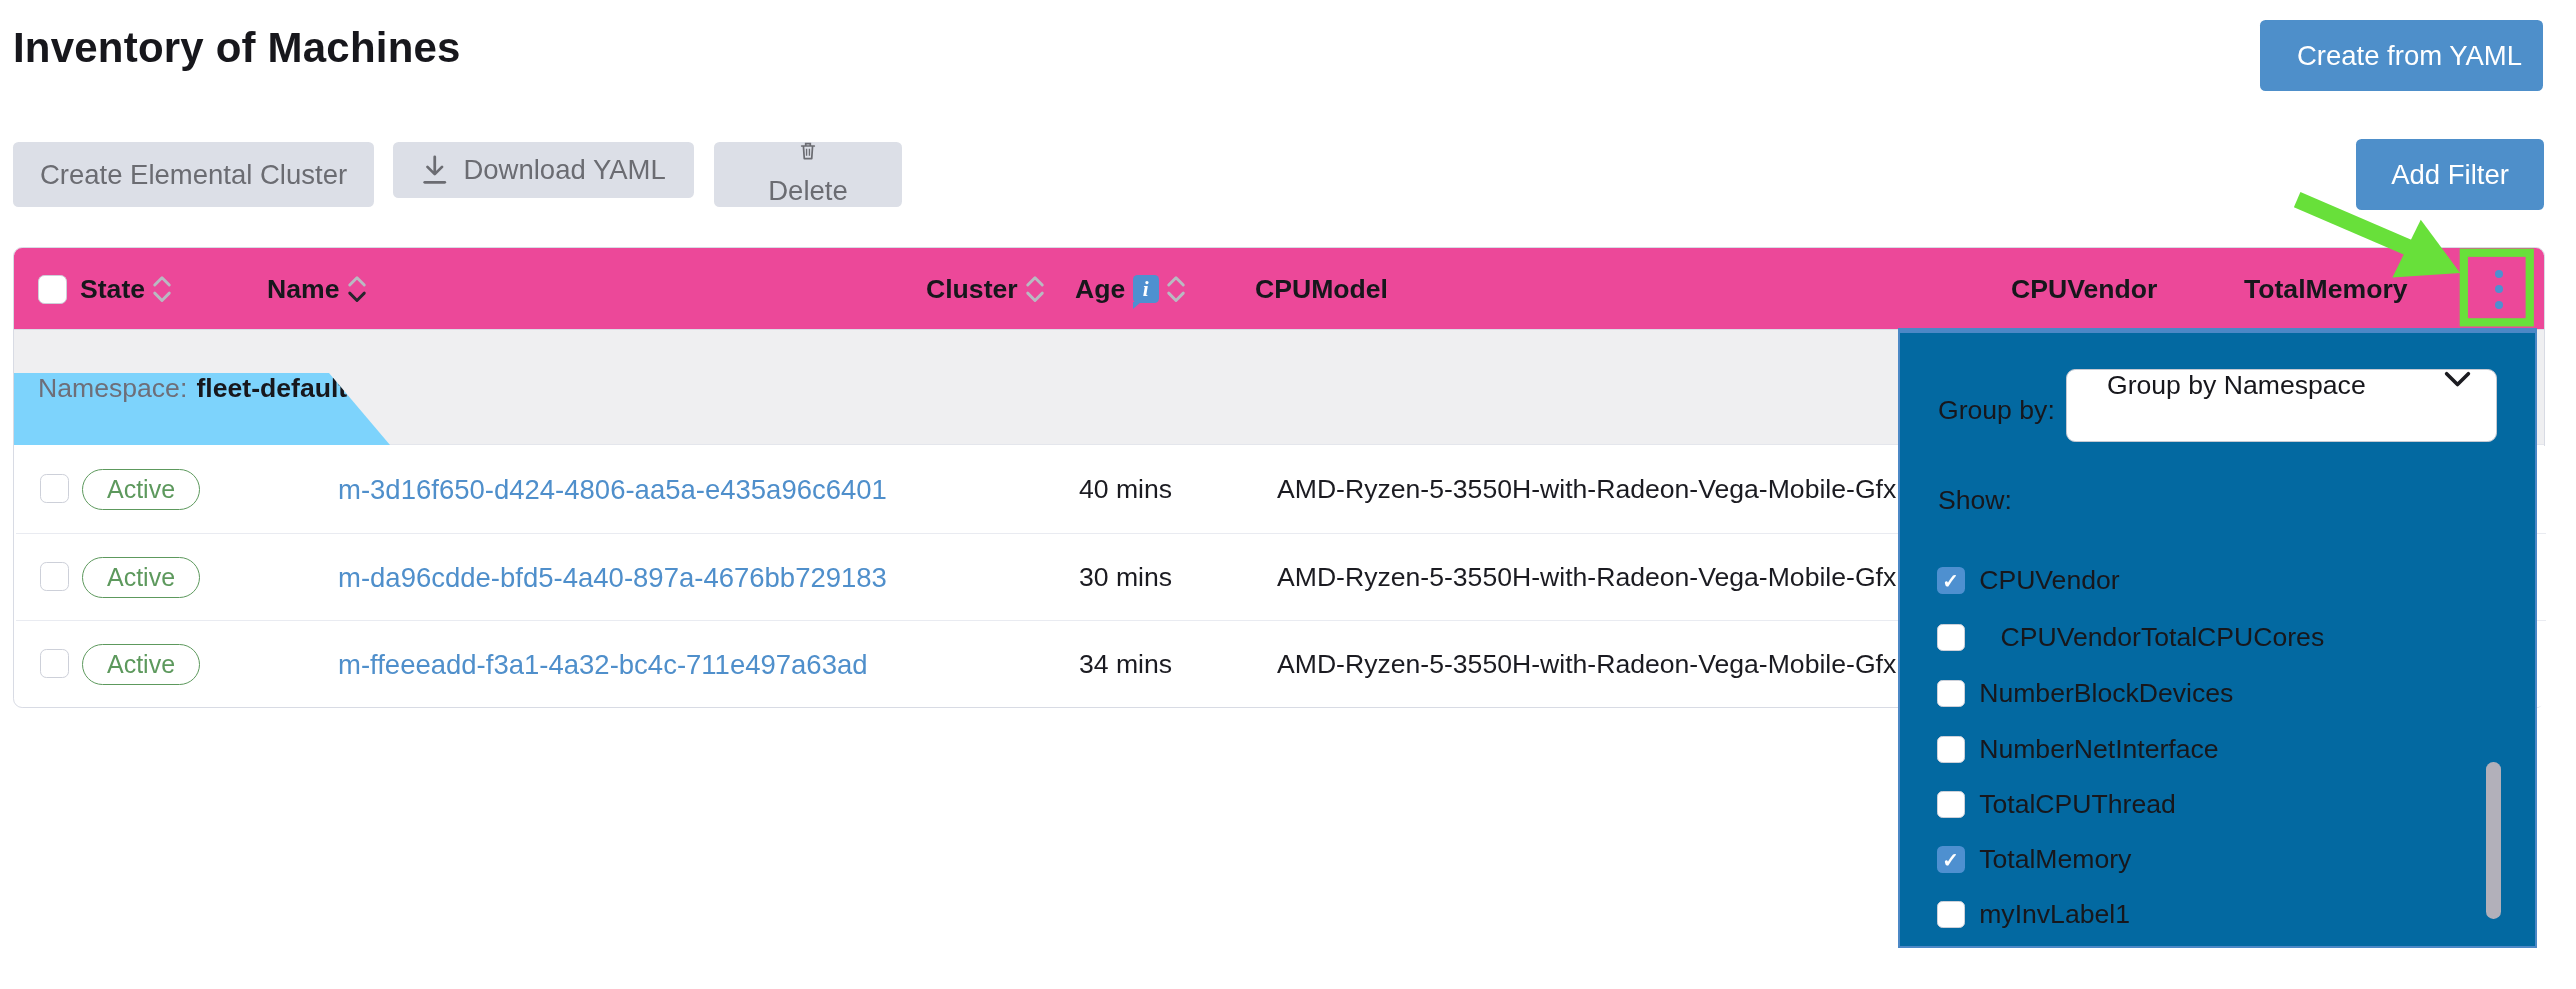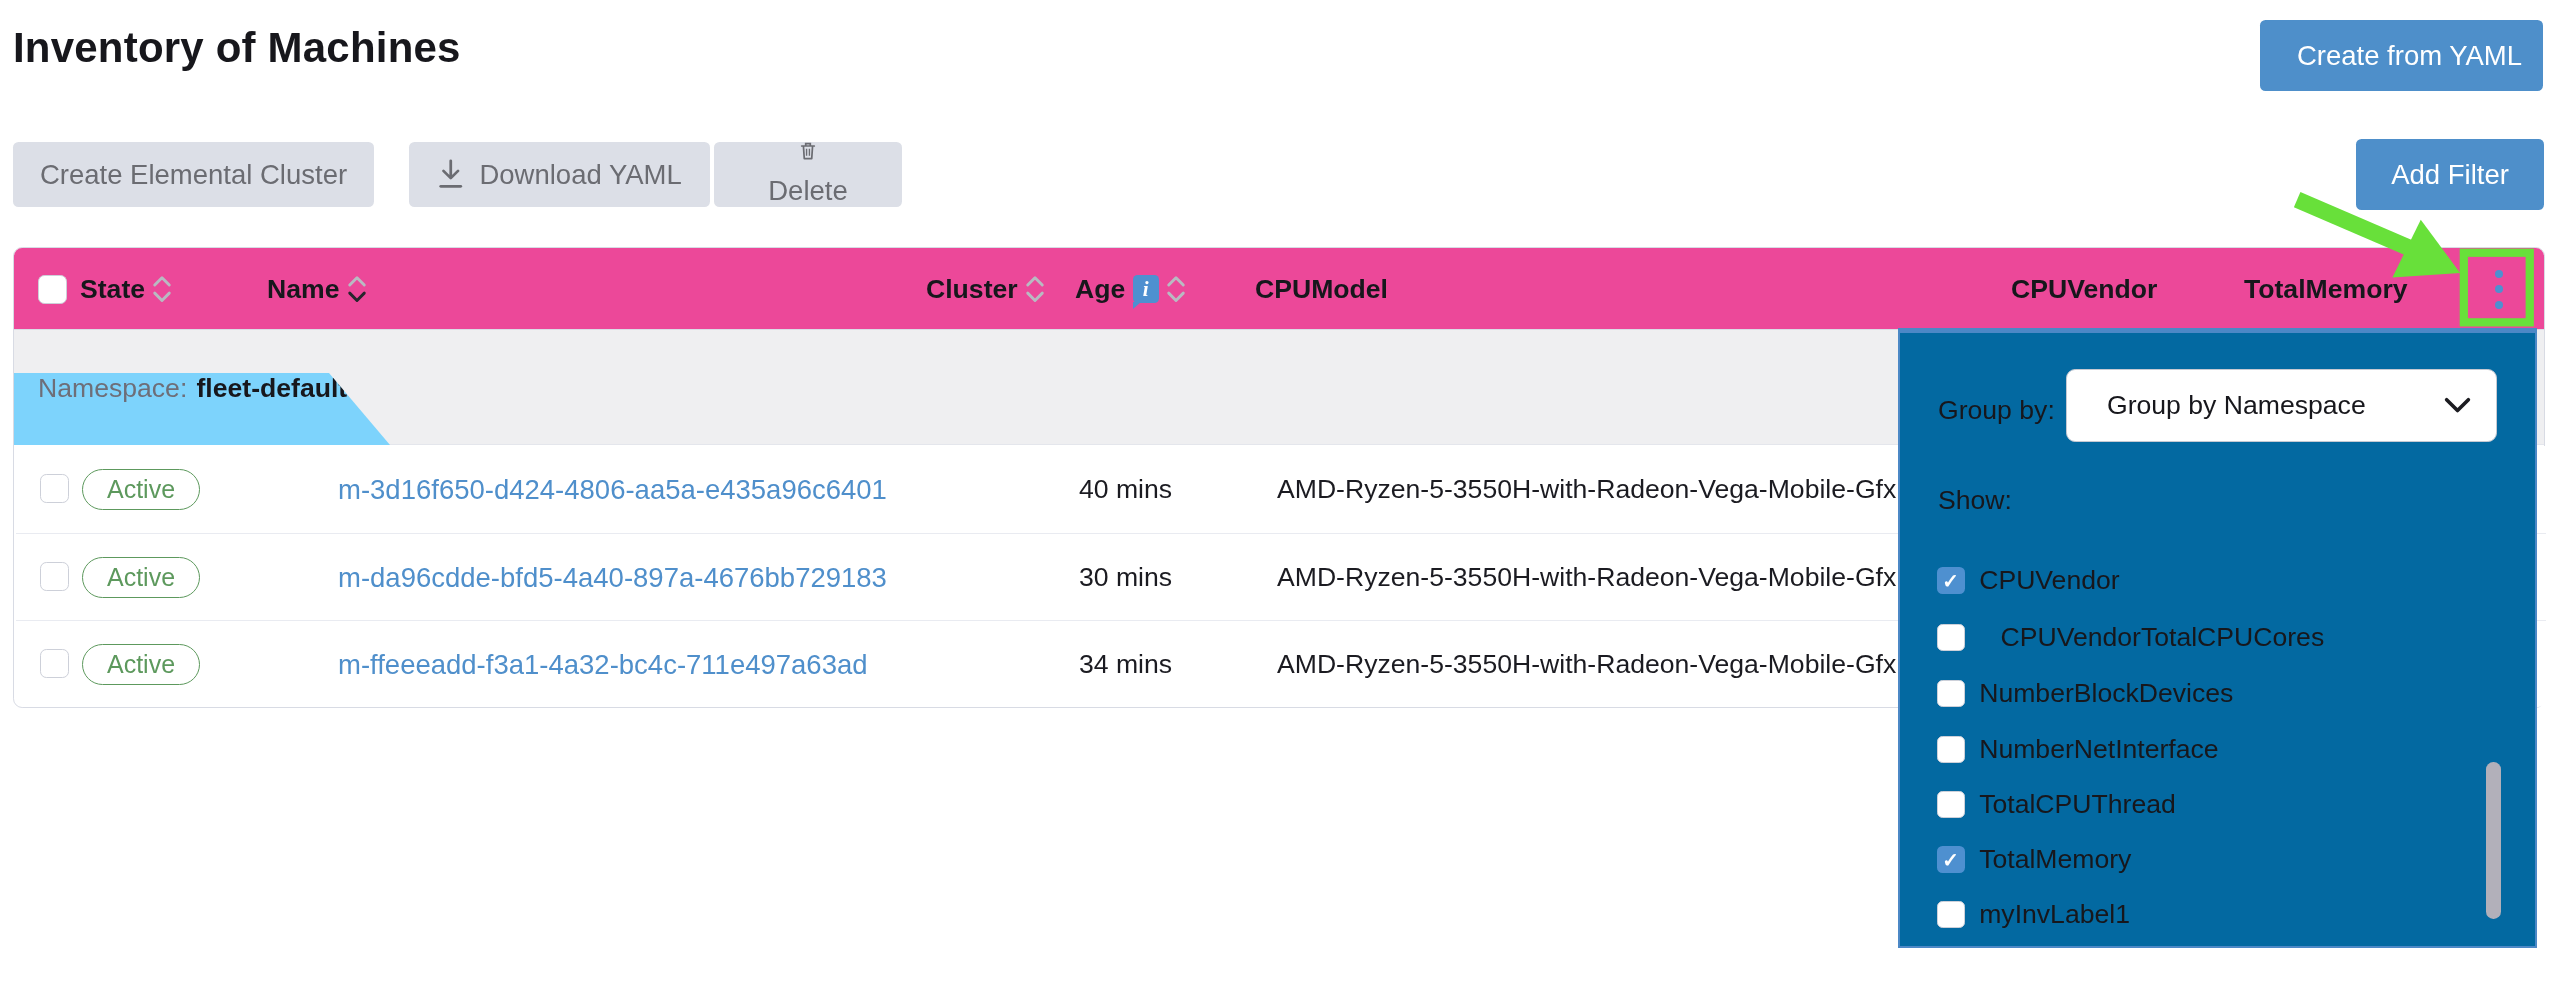--- a/index.html
+++ b/index.html
@@ -8,21 +8,21 @@
   #stage { position:relative; width:2576px; height:989px; background:#fff; overflow:hidden; }
 
   .page-title { position:absolute; left:13px; top:24px; font-size:42px; font-weight:600; letter-spacing:0.2px; color:#17171c; }
 
   .btn { position:absolute; display:flex; align-items:center; justify-content:center; gap:14.7px;
          border-radius:5.5px; font-size:27.5px; cursor:pointer; border:none; }
   .btn-primary { background:#4e8fca; color:#ffffff; }
   .btn-disabled { background:#dcdfe7; color:#6b6c72; }
   #btn-create-yaml { left:2260px; top:20px; width:283px; height:71px;padding-left:16px; }
   #btn-create-cluster { left:13px; top:142px; width:361px; height:65px; }
-  #btn-download-yaml { left:393px; top:142px; width:301px; height:65px;margin-left:16px; }
+  #btn-download-yaml { left:393px; top:142px; width:301px; height:56px; }
   #btn-delete { left:714px; top:142px; width:188px; height:65px;flex-direction:column; }
   #btn-add-filter { left:2356px; top:139px; width:188px; height:71px; }
   .btn svg { display:block; }
 
   
   .table { position:absolute; left:13px; top:247px; width:2532px; height:461px;
            background:#fff; border:0.9px solid #d8dbe4; border-radius:9.2px; }
   .thead { position:absolute; left:0; top:0; width:100%; height:82px; background:#ec4899;
            border-bottom:0.9px solid #dadde6; border-radius:8.2px 8.2px 0 0; }
   .hcell { position:absolute; top:0; height:82px; display:flex; align-items:center; gap:7.3px;
@@ -59,21 +59,21 @@
   .badge { position:absolute; left:66px; top:23px; height:41px; padding:0 24px; border:1.8px solid #5d995d;
            border-radius:21px; color:#5d995d; font-size:25px; display:flex; align-items:center; }
   .name-link { position:absolute; left:322px; top:0; height:87px; display:flex; align-items:center;
                color:#4f8fcb; font-size:27.5px; text-decoration:none; cursor:pointer; }
 
   
   .panel { position:absolute; left:1898px; top:328px; width:639px; height:620px; background:#0369a1;
            border:2.7px solid #4c88c6; border-top:5.5px solid #4c88c6; z-index:40; }
   .panel-label { position:absolute; font-size:26.6px; color:#17171c; }
   .fake-select { position:absolute; left:166px; top:36px; width:431px; height:73px; background:#fff;
-                 border:1.8px solid #c6c9d2; border-radius:9.2px; display:flex; align-items:center;
+                 border:1.8px solid #c6c9d2; border-radius:9.2px; display:flex; align-items:flex-start;
                  padding:0 24px 0 40px; font-size:26.6px; color:#17171c; cursor:pointer; }
   .fake-select svg { margin-left:auto; display:block; }
   .opt-row { position:absolute; left:37px; height:37px; display:flex; align-items:center; gap:14.7px; cursor:pointer; }
   .opt-box { width:27.5px; height:27.5px; border-radius:5.5px; border:1.8px solid #cdd0d9; background:#fff;
              display:flex; align-items:center; justify-content:center; }
   .opt-box.checked { border:none; background:#4e90d0; color:#fff; font-size:20px; font-weight:700; }
   .opt-label { font-size:26.6px; color:#17171c; }
   .scroll-thumb { position:absolute; left:586px; top:429px; width:14.7px; height:157px; border-radius:7.3px;
                   background:#b2b0ba; cursor:pointer; }
 

